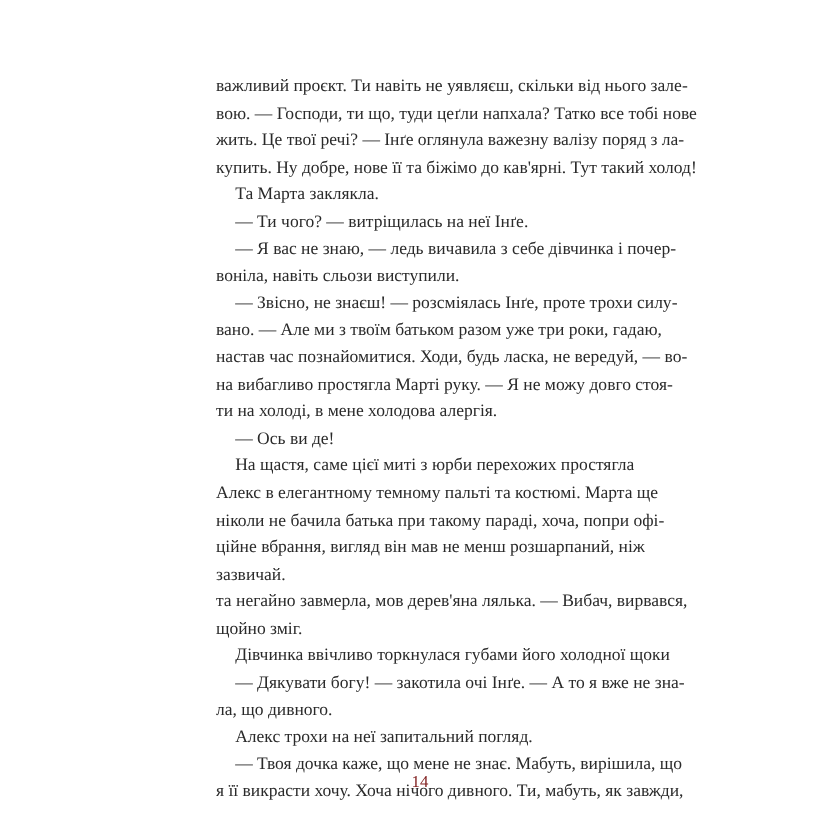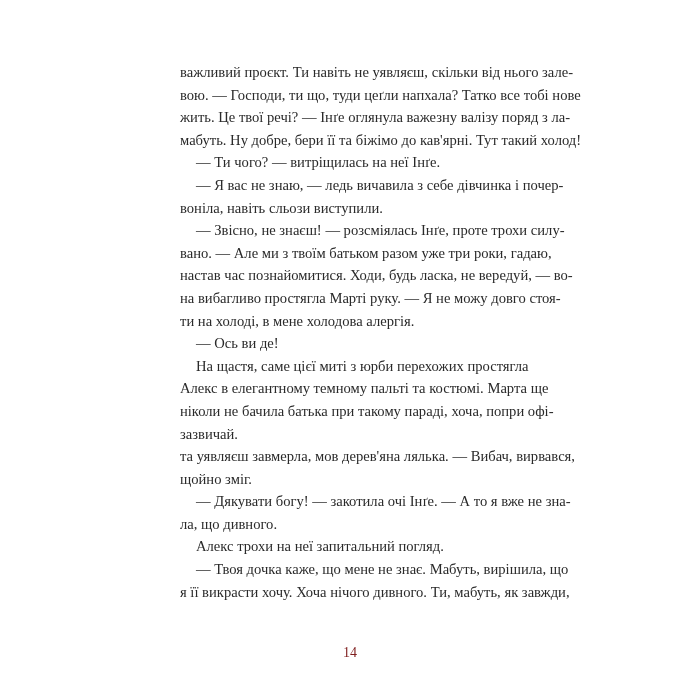--- a/index.html
+++ b/index.html
@@ -21,36 +21,39 @@
   }
 </style>
 </head>
 <body>
 
 <div class="page">
   <div class="text-block" id="text-block">
       <span class="line">важливий проєкт. Ти навіть не уявляєш, скільки від нього зале-</span>
       <span class="line">вою. — Господи, ти що, туди цеґли напхала? Татко все тобі нове</span>
       <span class="line">жить. Це твої речі? — Інґе оглянула важезну валізу поряд з ла-</span>
-      <span class="line last">мабуть. Ну добре, бери її та біжімо до кав'ярні. Тут такий холод!</span>
+      <span class="line last">купить. Ну добре, нове її та біжімо до кав'ярні. Тут такий холод!</span>
+      <span class="line indent last">Та Марта заклякла.</span>
       <span class="line indent last">— Ти чого? — витріщилась на неї Інґе.</span>
       <span class="line indent">— Я вас не знаю, — ледь вичавила з себе дівчинка і почер-</span>
       <span class="line last">воніла, навіть сльози виступили.</span>
       <span class="line indent">— Звісно, не знаєш! — розсміялась Інґе, проте трохи силу-</span>
       <span class="line">вано. — Але ми з твоїм батьком разом уже три роки, гадаю,</span>
       <span class="line">настав час познайомитися. Ходи, будь ласка, не вередуй, — во-</span>
       <span class="line">на вибагливо простягла Марті руку. — Я не можу довго стоя-</span>
       <span class="line last">ти на холоді, в мене холодова алергія.</span>
       <span class="line indent last">— Ось ви де!</span>
       <span class="line indent">На щастя, саме цієї миті з юрби перехожих простягла</span>
       <span class="line">Алекс в елегантному темному пальті та костюмі. Марта ще</span>
       <span class="line">ніколи не бачила батька при такому параді, хоча, попри офі-</span>
+      <span class="line">ційне вбрання, вигляд він мав не менш розшарпаний, ніж</span>
       <span class="line last">зазвичай.</span>
-      <span class="line">та уявляєш завмерла, мов дерев'яна лялька. — Вибач, вирвався,</span>
+      <span class="line">та негайно завмерла, мов дерев'яна лялька. — Вибач, вирвався,</span>
       <span class="line last">щойно зміг.</span>
+      <span class="line indent">Дівчинка ввічливо торкнулася губами його холодної щоки</span>
       <span class="line indent">— Дякувати богу! — закотила очі Інґе. — А то я вже не зна-</span>
       <span class="line last">ла, що дивного.</span>
       <span class="line indent last">Алекс трохи на неї запитальний погляд.</span>
       <span class="line indent">— Твоя дочка каже, що мене не знає. Мабуть, вирішила, що</span>
       <span class="line">я її викрасти хочу. Хоча нічого дивного. Ти, мабуть, як завжди,</span>
     </div>
   <div class="page-number">14</div>
 </div>
 
 </body></html>

